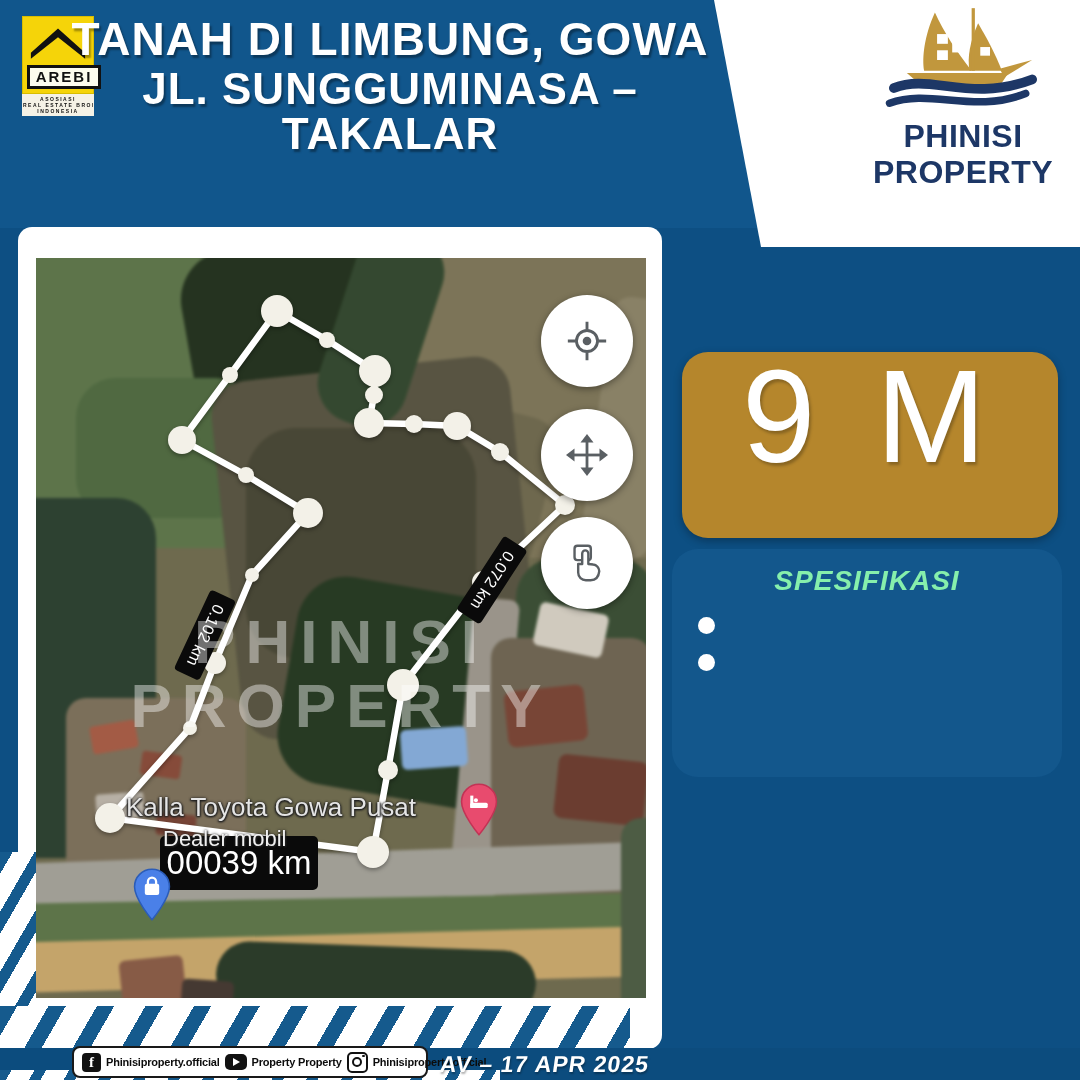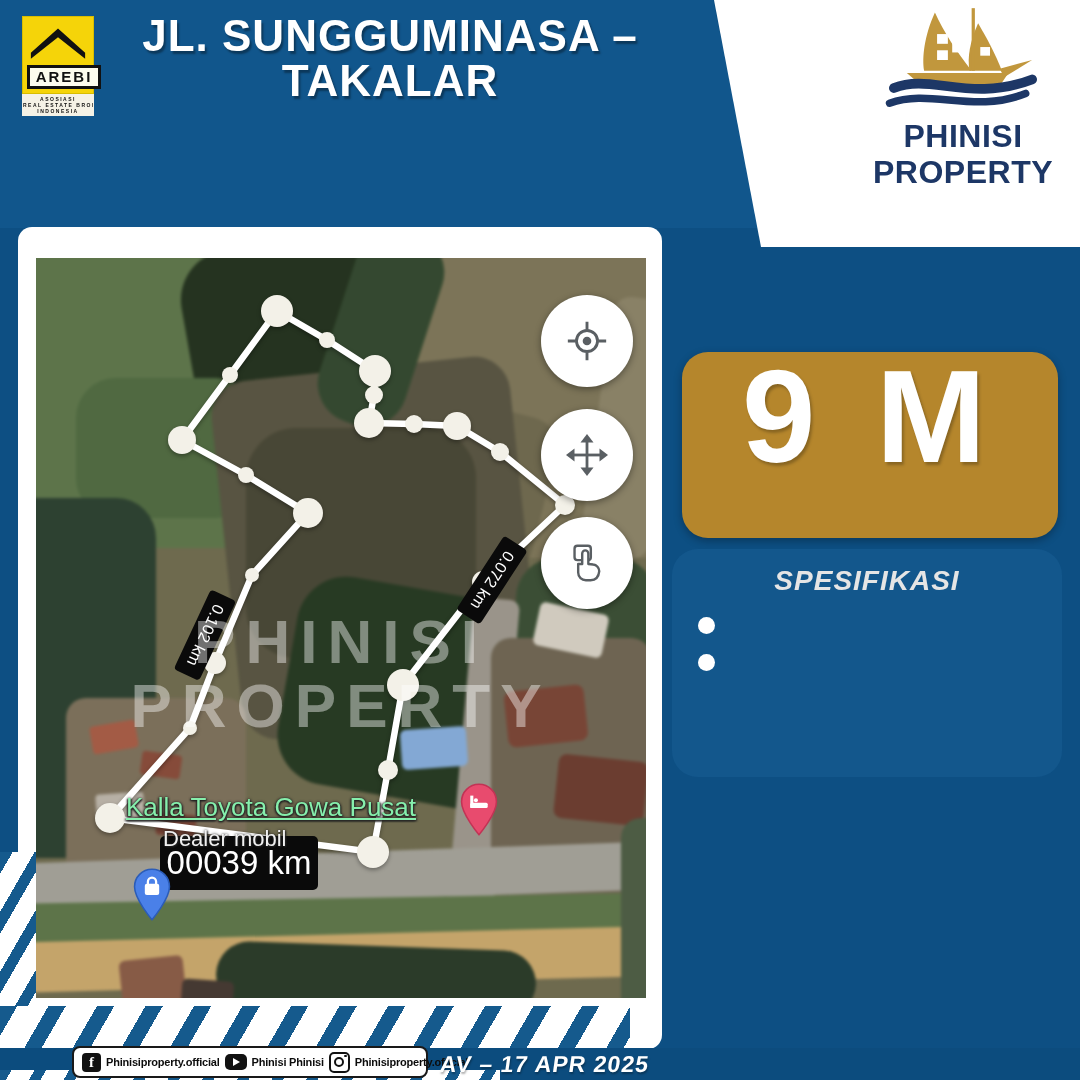--- a/index.html
+++ b/index.html
@@ -33,36 +33,36 @@
   .panel-left{left:18px;top:227px;width:644px;height:822px;background:#fff;border-radius:14px;}
   .map{left:36px;top:258px;width:610px;height:740px;background:#6e6a4e;overflow:hidden;}
   .terrain{position:absolute;inset:0;filter:blur(1.6px) saturate(.92);}
   .terrain div{position:absolute;}
   .poly{position:absolute;left:0;top:0;filter:drop-shadow(0 2px 2px rgba(0,0,0,.35));}
   .dist{position:absolute;background:#0a0a0a;color:#fff;font-weight:400;
      border-radius:4px;white-space:nowrap;}
   .dist-rot{font-size:16px;padding:5px 11px;transform-origin:center;}
   .dist-bottom{left:124px;top:578px;width:158px;height:54px;font-size:33px;
      display:flex;align-items:center;justify-content:center;border-radius:5px;}
-  .place-name{position:absolute;left:90px;top:534px;color:#86efac;font-size:26px;font-weight:500;
-     text-shadow:0 0 3px #222,1px 1px 2px #222,-1px 1px 2px #222;white-space:nowrap;text-decoration:underline;}
+  .place-name{position:absolute;left:90px;top:534px;color:#e5e5e5;font-size:26px;font-weight:500;
+     text-shadow:0 0 3px #222,1px 1px 2px #222,-1px 1px 2px #222;white-space:nowrap;}
   .place-type{position:absolute;left:92px;top:568px;color:#f0f0f0;font-size:22px;
      text-shadow:0 0 3px #222,1px 1px 2px #222;white-space:nowrap;padding-left:35px;}
   .watermark{position:absolute;left:0;width:100%;text-align:center;
      color:rgba(255,255,255,.42);font-weight:800;letter-spacing:10px;font-size:62px;line-height:64px;}
   .map-btn{position:absolute;width:92px;height:92px;border-radius:50%;background:#fff;
      box-shadow:0 2px 7px rgba(0,0,0,.4);display:flex;align-items:center;justify-content:center;}
   
   .price-box{left:682px;top:352px;width:376px;height:186px;background:#b5862c;border-radius:26px;
      text-align:center;color:#fff;box-shadow:0 3px 8px rgba(0,0,0,.3);}
   .price-label{font-size:30px;font-weight:900;font-style:italic;letter-spacing:2px;margin-top:14px;
      text-shadow:1px 2px 2px rgba(0,0,0,.25);}
-  .price-value{font-size:132px;font-weight:700;letter-spacing:12px;line-height:.98;margin-top:0px;
+  .price-value{font-size:132px;font-weight:400;letter-spacing:12px;line-height:.98;margin-top:0px;
      text-shadow:2px 3px 3px rgba(0,0,0,.25);}
-  .spec-panel{left:672px;top:549px;width:390px;height:228px;background:#13578c;border-radius:26px;color:#e5e5e5;}
+  .spec-panel{left:672px;top:549px;width:390px;height:228px;background:#13578c;border-radius:26px;color:#86efac;}
   .spec-title{text-align:center;font-size:28px;font-weight:900;font-style:italic;letter-spacing:1px;margin-top:16px;}
   .spec-row{display:flex;align-items:center;margin-left:26px;margin-top:20px;}
   .spec-dot{width:17px;height:17px;border-radius:50%;background:#fff;margin-right:20px;flex:none;}
   .spec-text{font-size:45px;font-weight:900;letter-spacing:2px;text-shadow:1px 2px 2px rgba(0,0,0,.25);}
   
   .bottom-bar{left:0;top:1048px;width:1080px;height:32px;background:#0c4c7e;}
   .stripes{background:repeating-linear-gradient(120deg,#155a8d 0 15px,#ffffff 15px 42px);}
   .stripe-left{left:0;top:852px;width:36px;height:228px;
      background:repeating-linear-gradient(120deg,#155a8d 0 11px,#ffffff 11px 30px);}
   .stripe-band{left:0;top:1006px;width:630px;height:42px;}
@@ -100,20 +100,21 @@
       <span class="arebi-word">AREBI</span>
     </div>
     <div class="arebi-small">
       <div>ASOSIASI</div>
       <div>REAL ESTATE BROKER</div>
       <div>INDONESIA</div>
     </div>
   </div>
 
   <div class="abs title-block">
+    <div class="title-sub">TANAH DI LIMBUNG, GOWA</div>
     <div class="title-sub title-sub2">JL. SUNGGUMINASA – TAKALAR</div>
   </div>
 
   <div class="abs brand">
     <svg width="160" height="108" viewBox="0 0 140 100">
       <path d="M44,6 C34,28 32,48 34,60 L78,60 C64,42 52,24 44,6 Z" fill="#c1973d"></path>
       <path d="M84,16 C76,34 74,48 76,60 L106,60 C100,44 92,30 84,16 Z" fill="#c1973d"></path>
       <rect x="78" y="2" width="3" height="58" fill="#c1973d"></rect>
       <rect x="46" y="26" width="10" height="9" fill="#fff"></rect>
       <rect x="46" y="41" width="10" height="9" fill="#fff"></rect>
@@ -256,19 +257,19 @@
 
   <div class="abs stripe-left"></div>
   <div class="abs stripe-band stripes"></div>
   <div class="abs bottom-bar"></div>
   <div class="abs stripe-bottom"></div>
 
   <div class="abs social-pill">
     <span class="icon-fb">f</span>
     <span class="social-label">Phinisiproperty.official</span>
     <span class="icon-yt"></span>
-    <span class="social-label">Phinisi Phinisi</span>
+    <span class="social-label">Property Property</span>
     <span class="icon-ig"></span>
     <span class="social-label">Phinisiproperty.official</span>
   </div>
   <div class="abs date-text">AV – 17 APR 2025</div>
 
 </div>
 
 </body></html>

